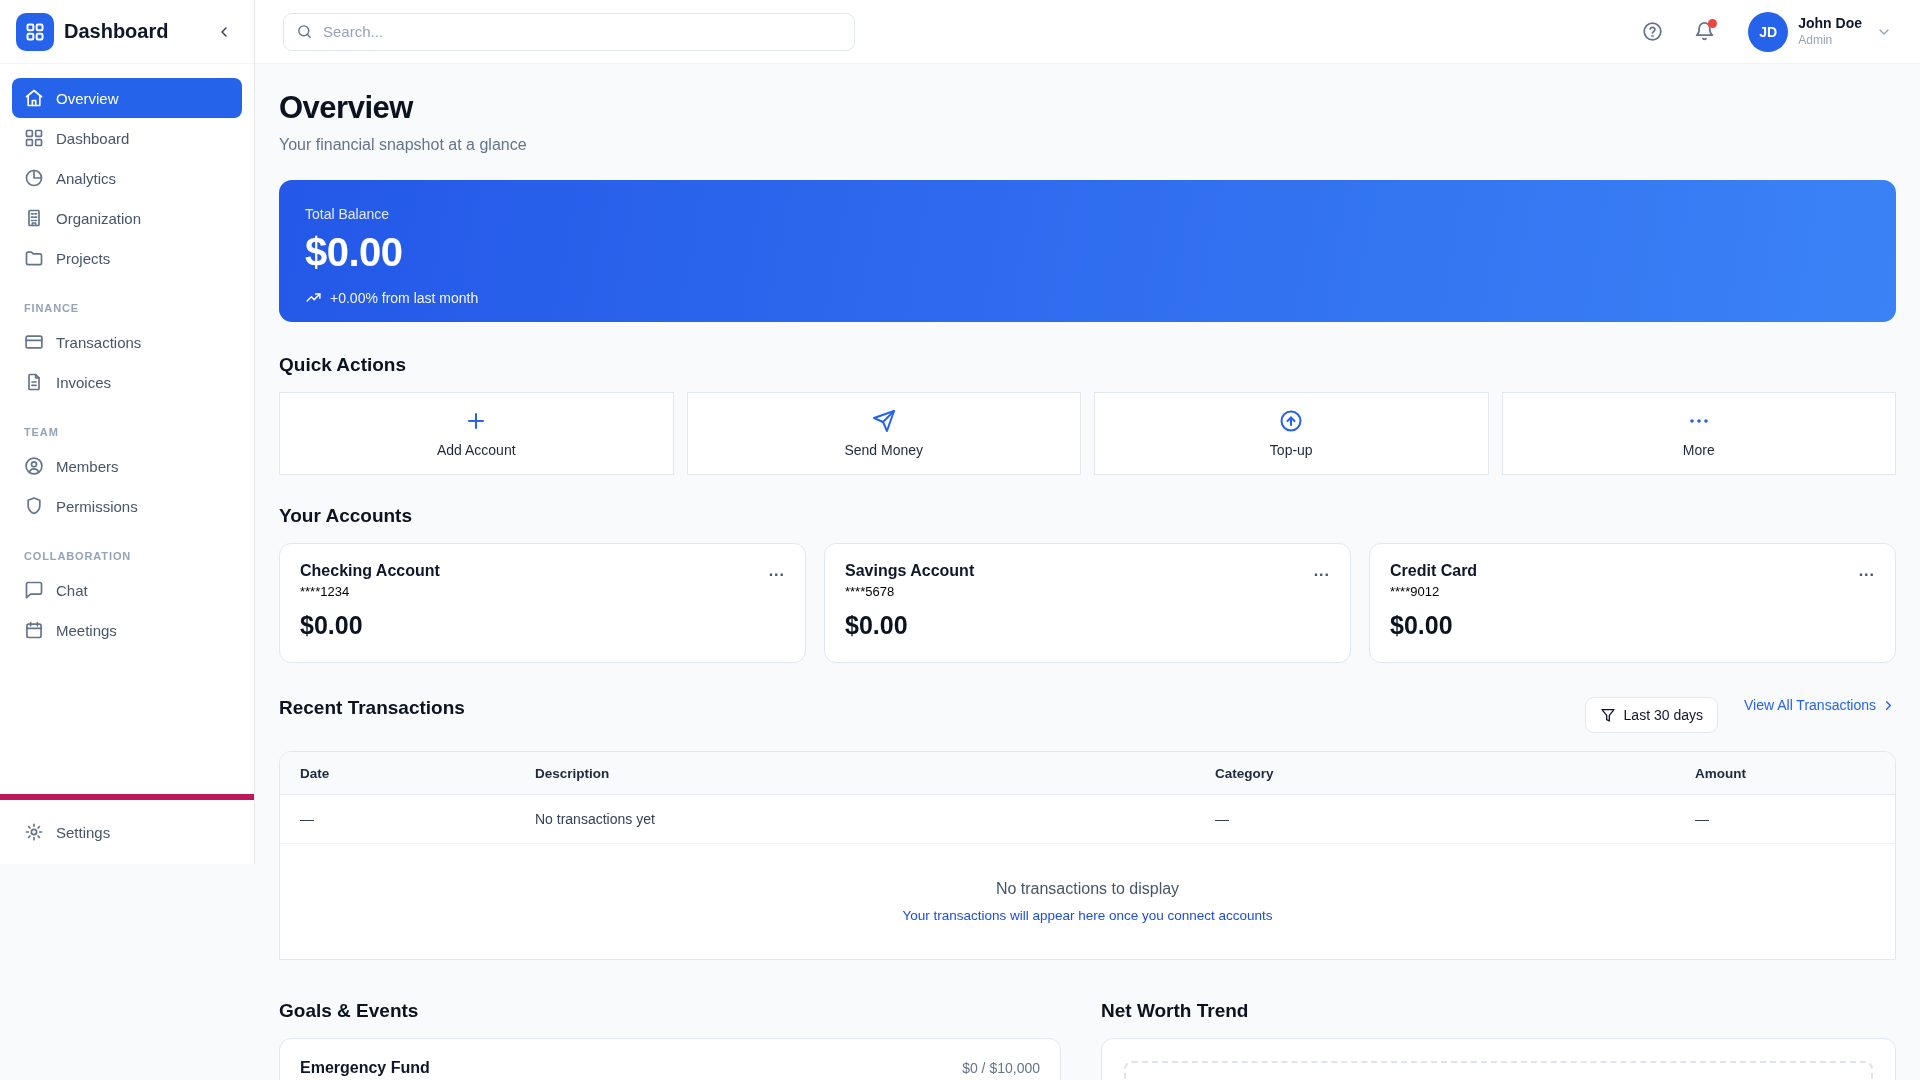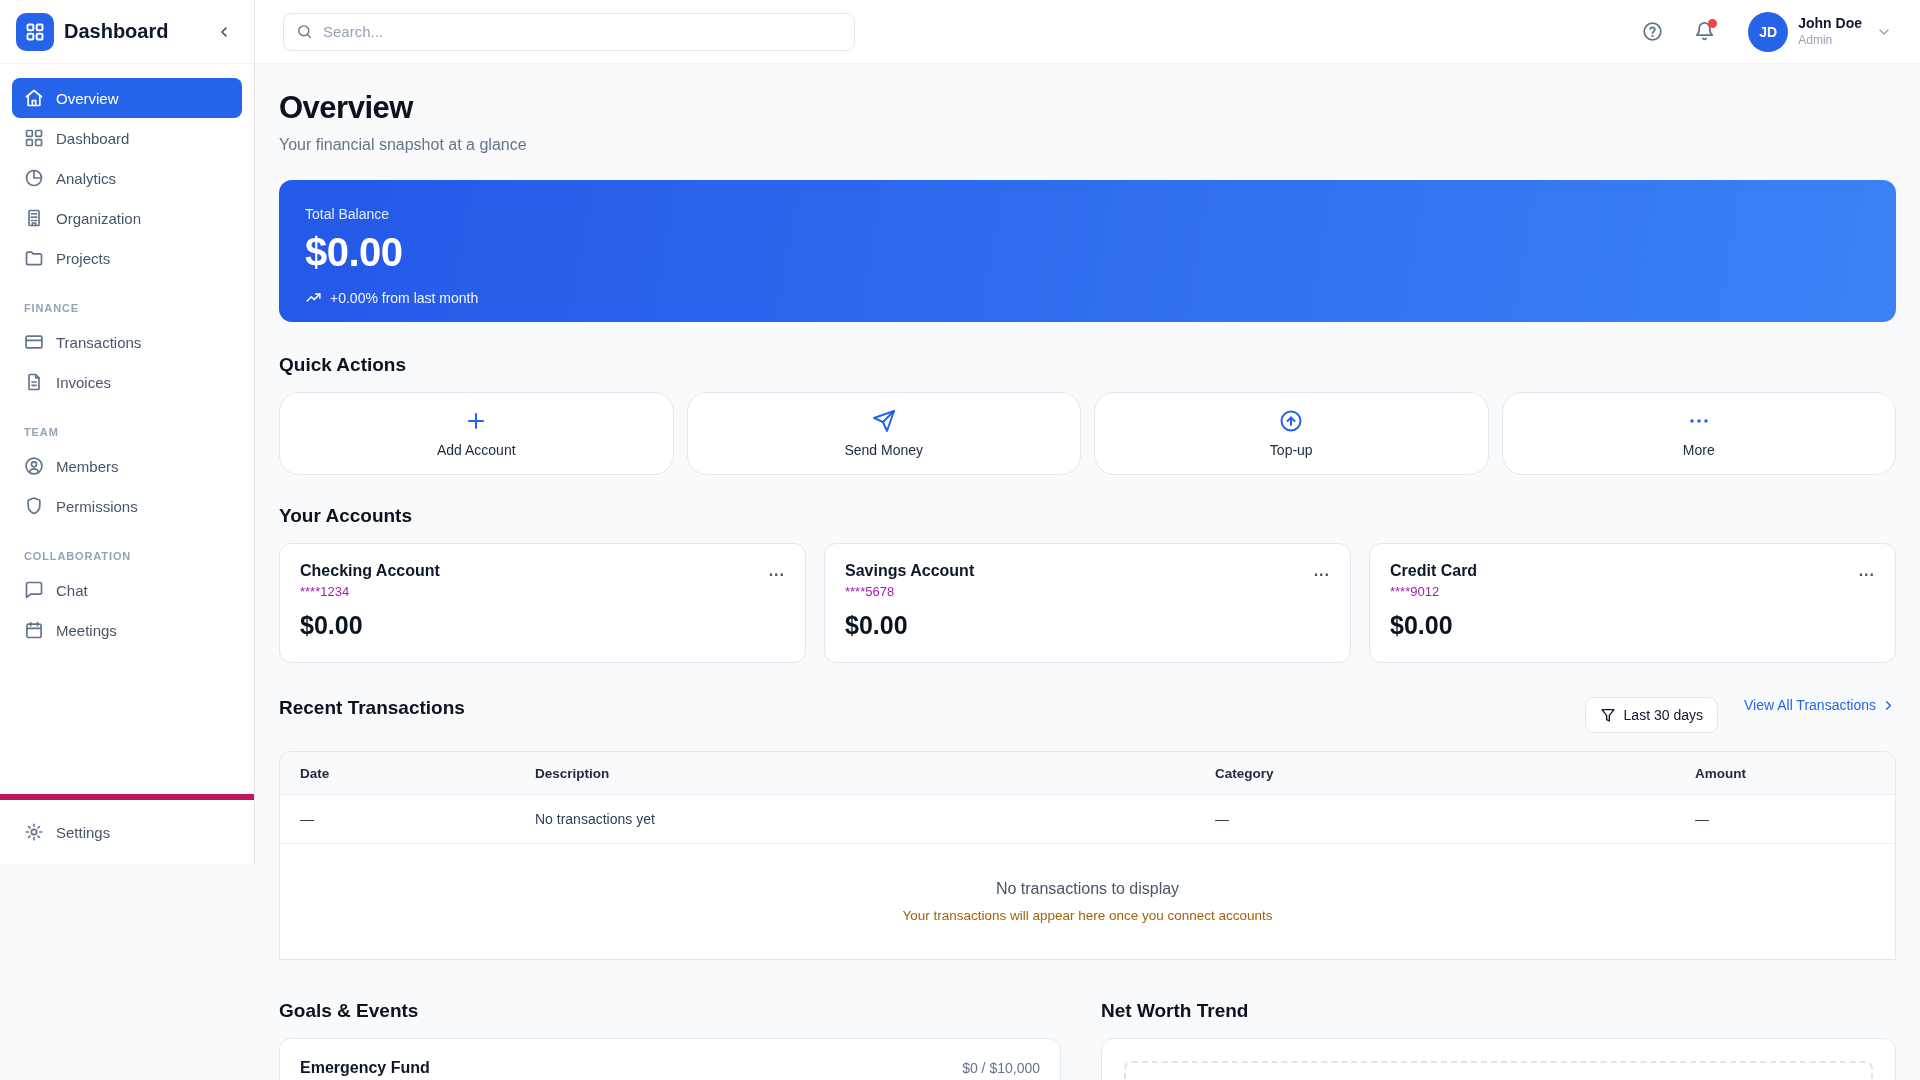--- a/index.html
+++ b/index.html
@@ -86,35 +86,35 @@
     background:linear-gradient(100deg,#2458e8 0%,#3b82f6 100%); color:#fff;
   }
   .balance-label { font-size:14px; color:rgba(255,255,255,0.88); }
   .balance-amount { font-size:40px; font-weight:bold; margin-top:8px; letter-spacing:-0.5px; }
   .balance-trend { display:flex; align-items:center; gap:8px; font-size:14px; margin-top:14px; color:rgba(255,255,255,0.95); }
 
   .section-heading { font-size:19px; font-weight:bold; color:#0b1220; }
   .qa-heading { margin-top:32px; }
   .qa-row { display:flex; gap:13px; margin-top:16px; }
   .qa-card {
-    flex:1; height:83px; background:#fff; border:1px solid #e2e8f0; border-radius:20px;
+    flex:1; height:83px; background:#fff; border:1px solid #e2e8f0; border-radius:0;
     display:flex; flex-direction:column; align-items:center; justify-content:center; gap:9px;
     cursor:pointer;
   }
   .qa-icon { color:#2563eb; height:24px; display:flex; align-items:center; }
   .qa-label { font-size:14px; color:#1e293b; }
 
   .acct-heading { margin-top:30px; }
   .acct-row { display:flex; gap:18px; margin-top:16px; }
   .acct-card {
     flex:1; height:120px; background:#fff; border:1px solid #e2e8f0; border-radius:12px;
     padding:18px 20px; position:relative;
   }
   .acct-name { font-size:16px; font-weight:bold; color:#0f172a; }
-  .acct-number { font-size:13px; color:#a21caf; margin-top:4px; }
+  .acct-number { font-size:13px; color:#000000; margin-top:4px; }
   .acct-amount { font-size:25px; font-weight:bold; color:#0b1220; margin-top:12px; }
   .acct-menu {
     position:absolute; top:14px; right:14px; color:#475569; font-size:16px;
     letter-spacing:1px; cursor:pointer; padding:4px 6px; font-weight:bold;
   }
 
   .tx-header-row { display:flex; align-items:flex-start; margin-top:34px; }
   .tx-header-row .section-heading { flex:1; }
   .filter-btn {
     height:36px; border:1px solid #e2e8f0; background:#fff; border-radius:9px;
@@ -133,21 +133,21 @@
   .tx-cols { display:flex; background:#f8fafc; border-bottom:1px solid #e8edf3; height:43px; align-items:center; }
   .tx-cols .col { font-size:13.5px; font-weight:bold; color:#1e293b; }
   .tx-row { display:flex; height:49px; align-items:center; border-bottom:1px solid #eef2f6; }
   .tx-row .col { font-size:14px; color:#334155; }
   .col-date { width:255px; padding-left:20px; }
   .col-desc { flex:1; }
   .col-cat { width:480px; }
   .col-amt { width:200px; text-align:left; padding-right:22px; }
   .tx-empty { height:115px; display:flex; flex-direction:column; align-items:center; justify-content:center; gap:10px; }
   .tx-empty-title { font-size:16px; color:#475569; }
-  .tx-empty-sub { font-size:13.5px; color:#a16207; }
+  .tx-empty-sub { font-size:13.5px; color:#1d4ed8; }
 
   .bottom-row { display:flex; gap:40px; margin-top:40px; }
   .bottom-col-left { width:782px; }
   .bottom-col-right { flex:1; }
   .goal-card {
     margin-top:16px; background:#fff; border:1px solid #e2e8f0; border-radius:12px;
     padding:20px; height:120px;
   }
   .goal-top { display:flex; align-items:center; }
   .goal-name { font-size:16px; font-weight:bold; color:#0f172a; flex:1; }

